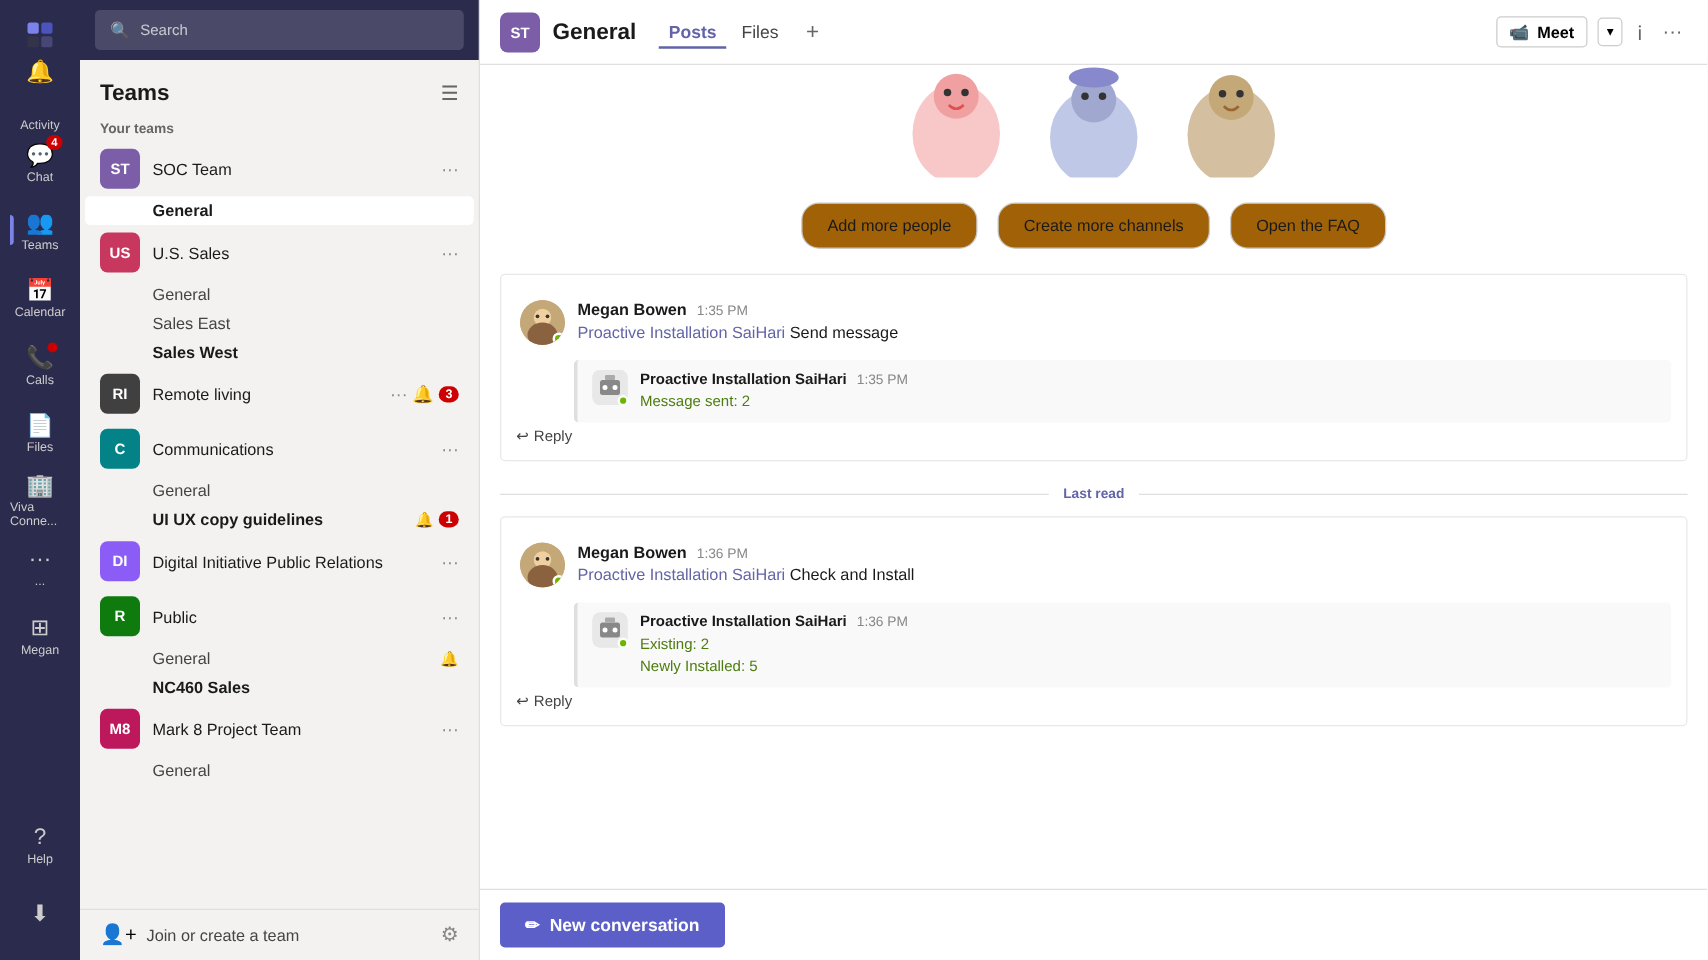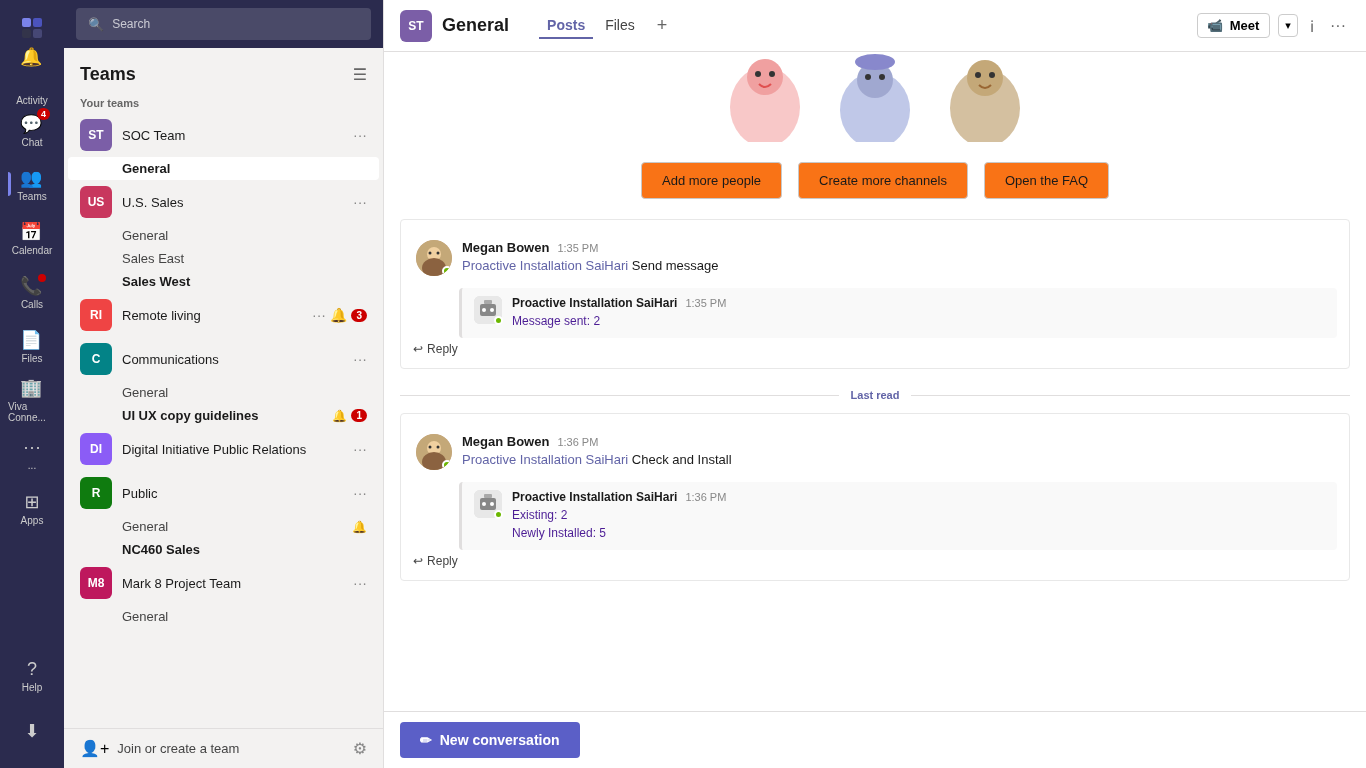--- a/index.html
+++ b/index.html
@@ -214,21 +214,21 @@
     }
     .channel-name {
       font-size: 18px;
       font-weight: 700;
       color: #1a1a1a;
     }
     .channel-tabs {
       display: flex;
       align-items: flex-end;
       gap: 4px;
-      margin-left: 20px;
+      margin-left: 8px;
     }
     .channel-tab {
       padding: 4px 8px;
       font-size: 14px;
       color: #444;
       cursor: pointer;
       border-bottom: 2px solid transparent;
     }
     .channel-tab.active {
       color: #6264a7;
@@ -284,22 +284,22 @@
       position: relative;
     }
     .action-buttons {
       display: flex;
       justify-content: center;
       gap: 16px;
       padding: 0 20px 20px 20px;
     }
     .action-btn {
       border: 1px solid #c8c8c8;
-      background: #f97316;
-      border-radius: 4px;
+      background: #a16207;
+      border-radius: 14px;
       padding: 10px 20px;
       font-size: 13px;
       cursor: pointer;
       color: #1a1a1a;
     }
 
     
     .messages-container {
       padding: 0 16px;
       flex: 1;
@@ -364,21 +364,21 @@
       bottom: -1px; right: -1px;
       width: 9px; height: 9px;
       background: #6bb700;
       border-radius: 50%;
       border: 2px solid white;
     }
     .bot-body { flex: 1; }
     .bot-header { display: flex; gap: 8px; align-items: baseline; margin-bottom: 2px; }
     .bot-name { font-size: 12px; font-weight: 700; color: #1a1a1a; }
     .bot-time { font-size: 11px; color: #888; }
-    .bot-text { font-size: 12px; color: #4c1d95; line-height: 1.5; }
+    .bot-text { font-size: 12px; color: #4d7c0f; line-height: 1.5; }
 
     .reply-link {
       display: flex;
       align-items: center;
       gap: 4px;
       color: #444;
       font-size: 12px;
       cursor: pointer;
       margin-top: 4px;
     }
@@ -488,21 +488,21 @@
       <div class="nav-item">
         <span class="nav-icon">🏢</span>
               <span style="font-size:10px;color:#ccc;">Viva Conne...</span>
       </div>
       <div class="nav-item">
         <span class="nav-icon">···</span>
               <span style="font-size:10px;color:#ccc;">...</span>
       </div>
       <div class="nav-item">
         <span class="nav-icon">⊞</span>
-              <span style="font-size:10px;color:#ccc;">Apps</span>
+              <span style="font-size:10px;color:#ccc;">Megan</span>
       </div>
     </div>
 
   <div class="nav-bottom">
     <div class="nav-item">
       <span class="nav-icon">?</span>
       <span style="font-size:10px;color:#ccc;">Help</span>
     </div>
     <div class="nav-item">
       <span class="nav-icon">⬇</span>
@@ -550,21 +550,21 @@
       </div>
       <div class="channel-item">
         <span>Sales East</span>
         <span class="channel-actions"></span>
       </div>
       <div class="channel-item bold">
         <span>Sales West</span>
         <span class="channel-actions"></span>
       </div>
       <div class="team-item">
-    <div class="team-avatar" style="background:#ef4444;">RI</div>
+    <div class="team-avatar" style="background:#404040;">RI</div>
     <span class="team-name">Remote living</span>
     <div class="team-actions">
           <span style="color:#888;">···</span>
           <span class="icon-bell">🔔</span>
           <span class="badge-red">3</span>
         </div>
   </div>
       <div class="team-item">
     <div class="team-avatar" style="background:#038387;">C</div>
     <span class="team-name">Communications</span>

